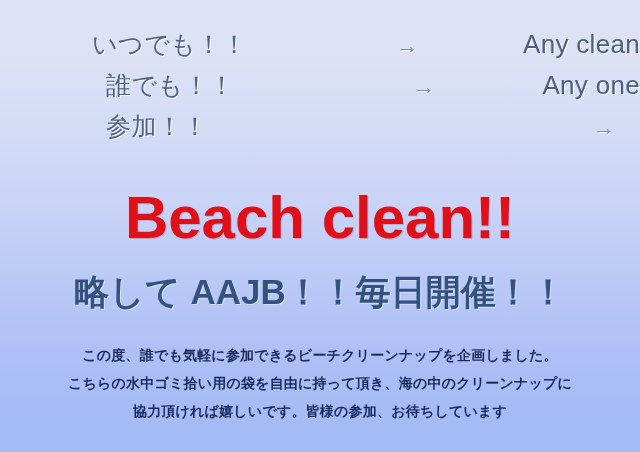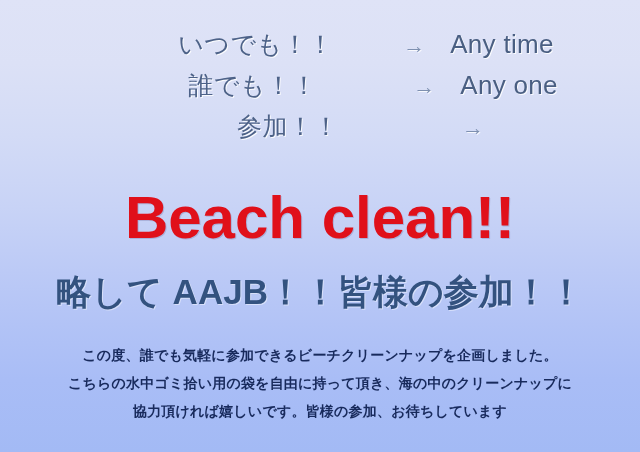--- a/index.html
+++ b/index.html
@@ -34,21 +34,21 @@
   
   .slogan-block {
     position: absolute;
     left: 0;
     top: 28px;
     width: 640px;
   }
   .slogan-row {
     display: flex;
     align-items: baseline;
-    justify-content: center;
+    justify-content: space-between;
     height: 41px;
     padding-left: 92px;
     box-sizing: border-box;
   }
   .slogan-jp {
     width: 200px;
     text-align: left;
     font-size: 25px;
     font-weight: 400;
     color: #4d6288;
@@ -130,39 +130,39 @@
 </head>
 <body>
 
 <div id="poster">
 
   <div class="slogan-block">
 
     <div class="slogan-row indent-1">
       <span class="slogan-jp">いつでも！！</span>
       <span class="slogan-arrow">→</span>
-      <span class="slogan-en">Any time</span>
+      <span class="slogan-en">Any clean</span>
     </div>
 
     <div class="slogan-row indent-2">
       <span class="slogan-jp">誰でも！！</span>
       <span class="slogan-arrow">→</span>
       <span class="slogan-en">Any one</span>
     </div>
 
     <div class="slogan-row indent-3">
       <span class="slogan-jp">参加！！</span>
       <span class="slogan-arrow">→</span>
     </div>
 
   </div>
 
   <div class="headline">Beach clean!!</div>
 
-  <div class="subtitle">略して AAJB！！皆様の参加！！</div>
+  <div class="subtitle">略して AAJB！！毎日開催！！</div>
 
   <div class="body-block">
     <span class="body-line">この度、誰でも気軽に参加できるビーチクリーンナップを企画しました。</span>
     <span class="body-line">こちらの水中ゴミ拾い用の袋を自由に持って頂き、海の中のクリーンナップに</span>
     <span class="body-line">協力頂ければ嬉しいです。皆様の参加、お待ちしています</span>
   </div>
 
 </div>
 
 </body></html>

